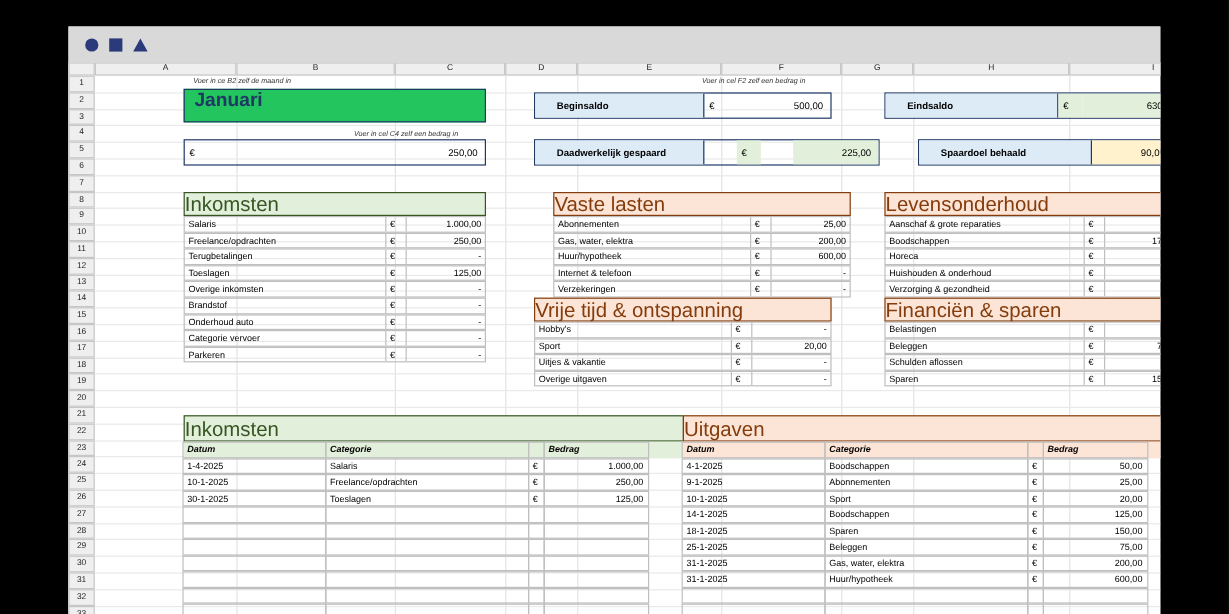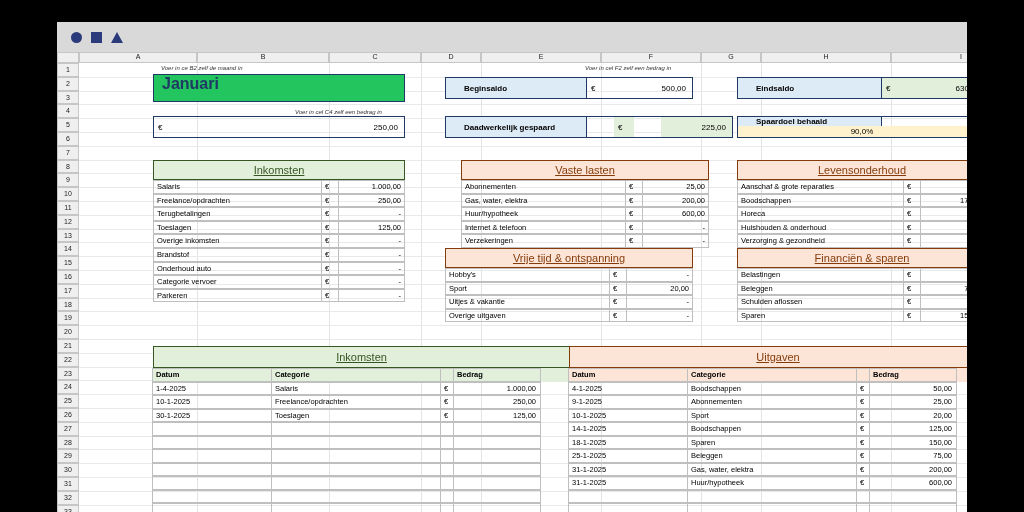--- a/index.html
+++ b/index.html
@@ -8,33 +8,33 @@
   #titlebar{height:30px;background:#d9d9d9;display:flex;align-items:center;padding-left:14px;gap:9px;}
   .tb-dot{width:11px;height:11px;border-radius:50%;background:#2b3a7a;}
   .tb-sq{width:11px;height:11px;background:#2b3a7a;}
   .tb-tri{width:0;height:0;border-left:6px solid transparent;border-right:6px solid transparent;border-bottom:11px solid #2b3a7a;}
   #sheetwrap{position:relative;height:460px;background:#fff;}
   .colhdr td,.rowhdr{background:#efefef;border:1px solid #c6c6c6;color:#222;font-size:7px;text-align:center;height:11px;} .cB{width:118px;} .cC{width:132px;}
   .box{position:absolute;box-sizing:border-box;}
   .title-lg{font-size:16px;font-weight:bold;color:#1f3864;}
   .hdr-green{background:#e2efda;border:1px solid #375623;}
   .hdr-pink{background:#fce4d6;border:1px solid #843c0c;}
-  .sec-title{font-size:11px;text-align:center;line-height:19px;text-decoration:underline;}
+  .sec-title{font-size:17px;line-height:19px;}
   .sec-title.green{color:#375623;}
   .sec-title.pink{color:#843c0c;}
   .row-line{border:1px solid #bfbfbf;box-sizing:border-box;display:flex;align-items:center;height:13.5px;font-size:7.5px;}
   .lbl{flex:1;padding-left:3px;border-right:1px solid #bfbfbf;height:100%;display:flex;align-items:center;}
   .eur{width:13px;padding-left:3px;border-right:1px solid #bfbfbf;height:100%;display:flex;align-items:center;}
   .amt{width:62px;text-align:right;padding-right:3px;height:100%;display:flex;align-items:center;justify-content:flex-end;}
   .note{font-size:6px;font-style:italic;color:#333;}
   .kpi{position:absolute;box-sizing:border-box;border:1px solid #1f3864;display:flex;height:22px;font-size:8px;}
   .kpi .k-lbl{background:#ddebf7;font-weight:bold;display:flex;align-items:center;padding-left:18px;border-right:1px solid #1f3864;}
   .kpi .k-eur{display:flex;align-items:center;padding-left:4px;width:16px;}
   .kpi .k-val{flex:1;display:flex;align-items:center;justify-content:flex-end;padding-right:6px;}
-  .tbl-hdr{font-weight:bold;}
+  .tbl-hdr{font-weight:bold;font-style:italic;}
   .t-row{display:flex;height:13.5px;font-size:7.5px;box-sizing:border-box;}
   .t-row > div{border:1px solid #bfbfbf;box-sizing:border-box;height:100%;display:flex;align-items:center;padding-left:3px;margin-left:-1px;}
   .t-date{width:120px;} .t-cat{width:170px;} .t-eur{width:14px;} .t-amt{width:88px;justify-content:flex-end;padding-right:4px;}
 </style>
 </head>
 <body>
 
 <div id="frame">
 
   <div id="titlebar">
@@ -157,21 +157,21 @@
     </div>
     <div class="kpi" style="left:96px;top:64px;width:252px;">
       <div class="k-eur">€</div>
       <div class="k-val">250,00</div>
     </div>
     <div class="kpi" style="left:388px;top:64px;width:288px;gap:27px;">
       <div class="k-lbl" style="width:122px;">Daadwerkelijk gespaard</div>
       <div class="k-eur" style="background:#e2efda;">€</div>
       <div class="k-val" style="background:#e2efda;">225,00</div>
     </div>
-    <div class="kpi" style="left:680px;top:64px;width:250px;flex-direction:column;">
+    <div class="kpi" style="left:708px;top:64px;width:250px;">
       <div class="k-lbl" style="width:125px;">Spaardoel behaald</div>
       <div class="k-val" style="background:#fff2cc;justify-content:center;padding-right:0;">90,0%</div>
     </div>
 
     <div id="sections">
         <div class="box" style="left: 96px; top: 108px; width: 252px;">
           <div class="sec-title green hdr-green" style="height: 20px; box-sizing: border-box;">Inkomsten</div>
           <div class="row-line">
             <span class="lbl">Salaris</span>
             <span class="eur">€</span>

